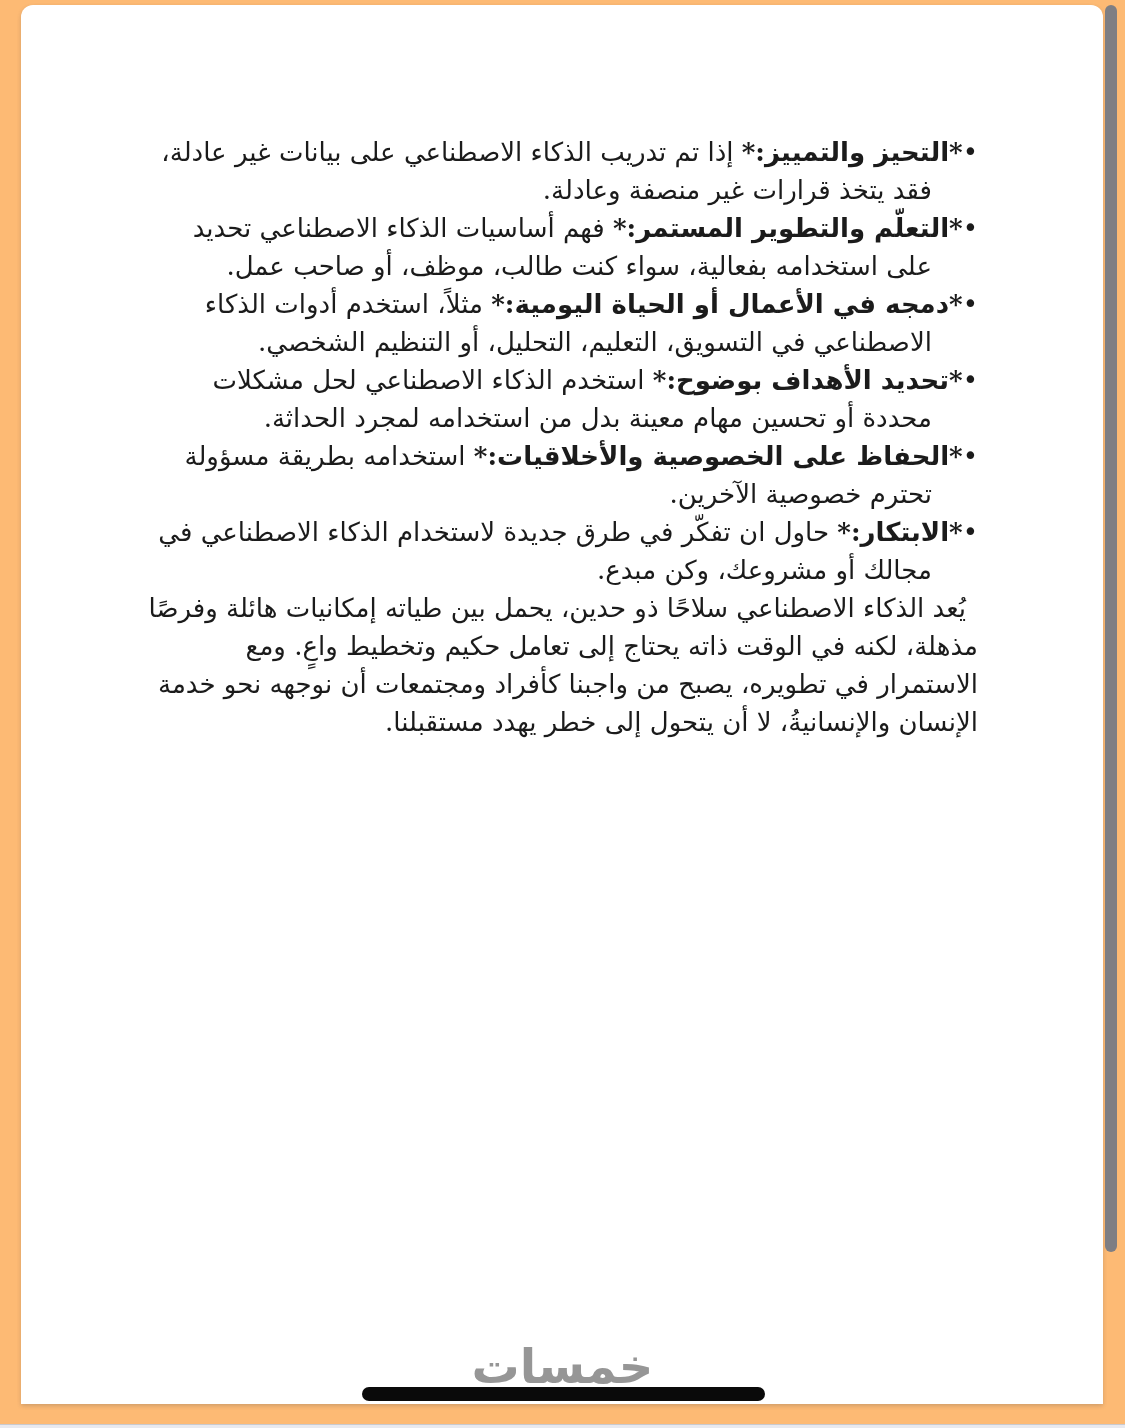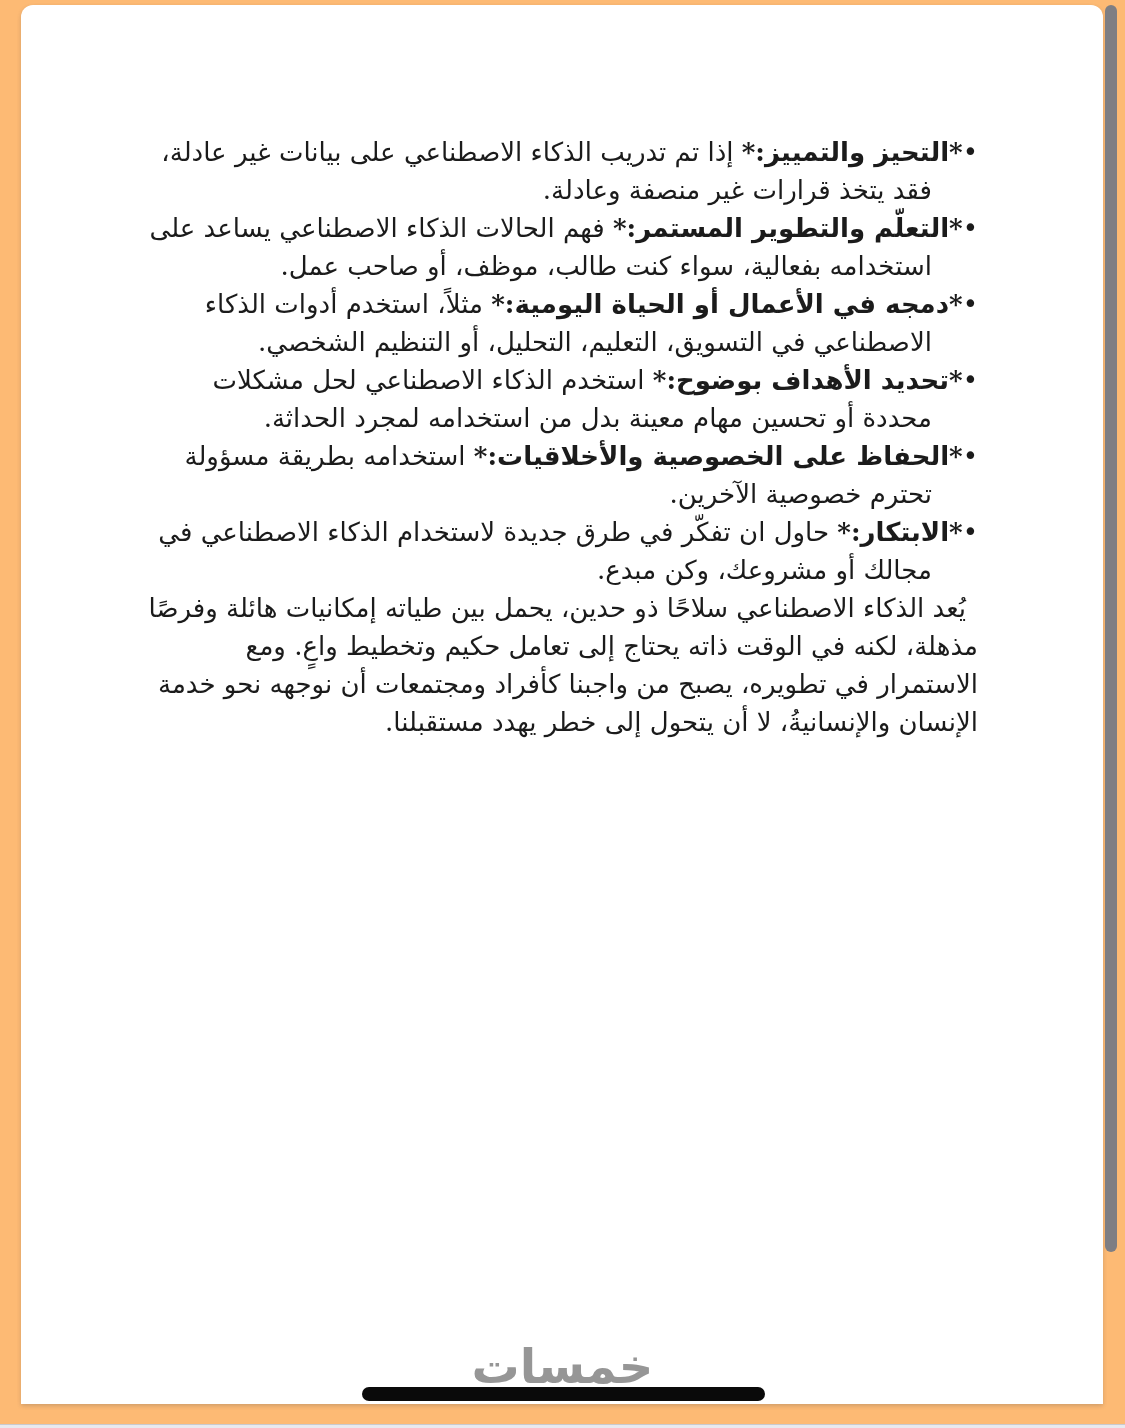--- a/index.html
+++ b/index.html
@@ -77,21 +77,21 @@
   <div class="sheet" style="background: rgb(255, 255, 255);">
     <div class="content" style="color: rgb(27, 27, 27);">
 
       <div>
           <p class="li"><span class="bullet">•</span><b>*التحيز والتمييز:*</b><span> إذا تم تدريب الذكاء الاصطناعي على بيانات غير عادلة، فقد يتخذ قرارات غير منصفة وعادلة.</span></p>
         </div>
 
 
 
       <div>
-          <p class="li"><span class="bullet">•</span><b>*التعلّم والتطوير المستمر:*</b><span> فهم الحالات الذكاء الاصطناعي يساعد على استخدامه بفعالية، سواء كنت طالب، موظف، أو صاحب عمل.</span></p>
+          <p class="li"><span class="bullet">•</span><b>*التعلّم والتطوير المستمر:*</b><span> فهم أساسيات الذكاء الاصطناعي تحديد على استخدامه بفعالية، سواء كنت طالب، موظف، أو صاحب عمل.</span></p>
           <p class="li"><span class="bullet">•</span><b>*دمجه في الأعمال أو الحياة اليومية:*</b><span> مثلاً، استخدم أدوات الذكاء الاصطناعي في التسويق، التعليم، التحليل، أو التنظيم الشخصي.</span></p>
           <p class="li"><span class="bullet">•</span><b>*تحديد الأهداف بوضوح:*</b><span> استخدم الذكاء الاصطناعي لحل مشكلات محددة أو تحسين مهام معينة بدل من استخدامه لمجرد الحداثة.</span></p>
           <p class="li"><span class="bullet">•</span><b>*الحفاظ على الخصوصية والأخلاقيات:*</b><span> استخدامه بطريقة مسؤولة تحترم خصوصية الآخرين.</span></p>
           <p class="li"><span class="bullet">•</span><b>*الابتكار:*</b><span> حاول ان تفكّر في طرق جديدة لاستخدام الذكاء الاصطناعي في مجالك أو مشروعك، وكن مبدع.</span></p>
         </div>
 
       <p class="plain closing">يُعد الذكاء الاصطناعي سلاحًا ذو حدين، يحمل بين طياته إمكانيات هائلة وفرصًا مذهلة، لكنه في الوقت ذاته يحتاج إلى تعامل حكيم وتخطيط واعٍ. ومع الاستمرار في تطويره، يصبح من واجبنا كأفراد ومجتمعات أن نوجهه نحو خدمة الإنسان والإنسانيةُ، لا أن يتحول إلى خطر يهدد مستقبلنا.</p>
 
     </div>
   </div>

